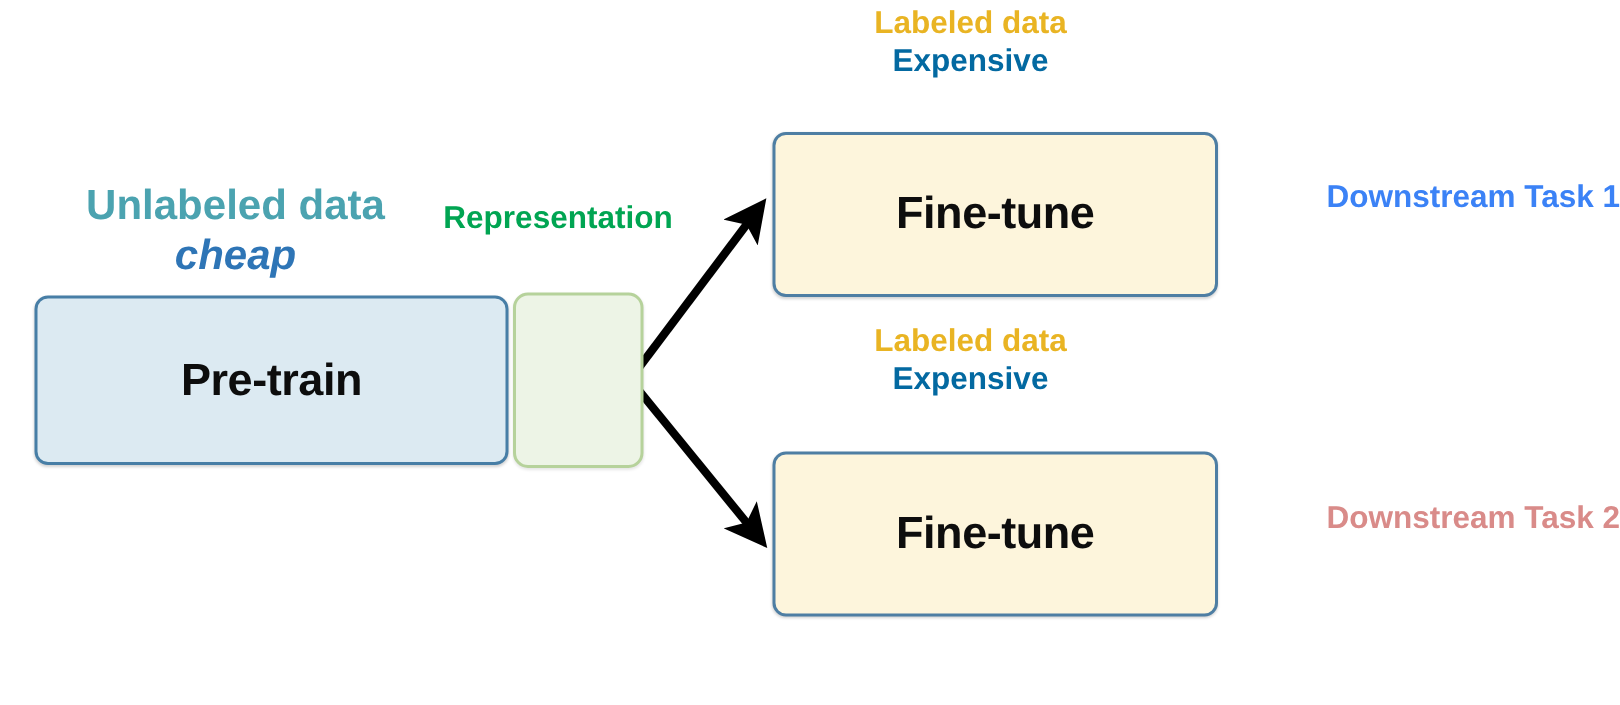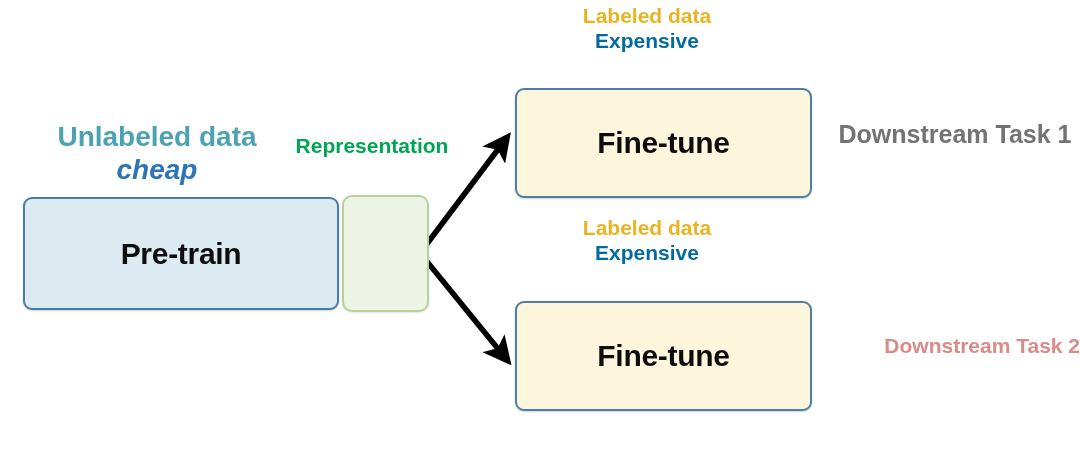--- a/index.html
+++ b/index.html
@@ -113,23 +113,23 @@
   }
   .annot-labeled-1 .ln1,
   .annot-labeled-2 .ln1 { color: #e9b423; display: block; }
   .annot-labeled-1 .ln2,
   .annot-labeled-2 .ln2 { color: #0369a1; display: block; }
 
   .annot-task-1 {
     left: 830px;
     top: 120px;
     width: 250px;
-    font-size: 25px;
-    color: #737373;
-    text-align: center;
+    font-size: 21px;
+    color: #3b82f6;
+    text-align: right;
   }
   .annot-task-2 {
     left: 830px;
     top: 334px;
     width: 250px;
     font-size: 21px;
     color: #d98b89;
     text-align: right;
   }
 

